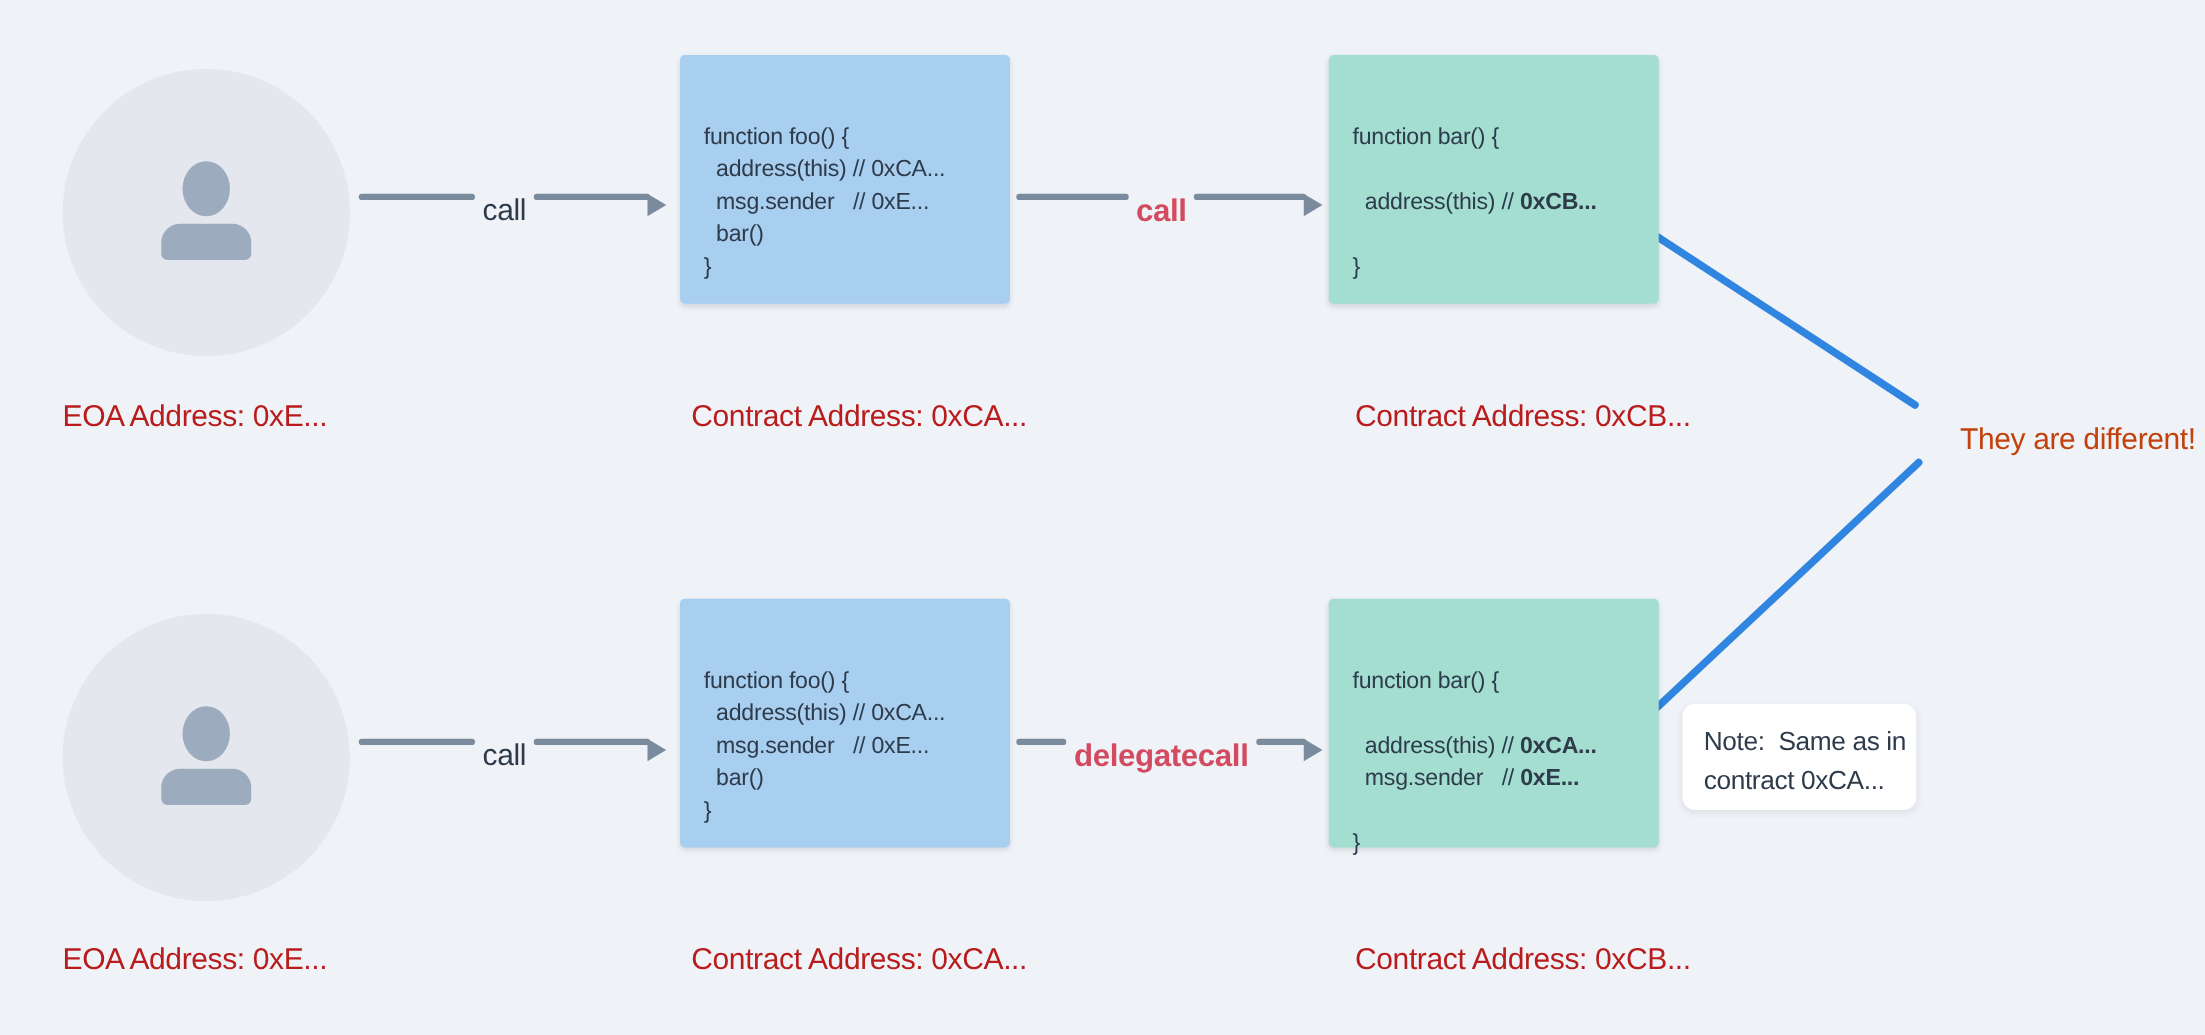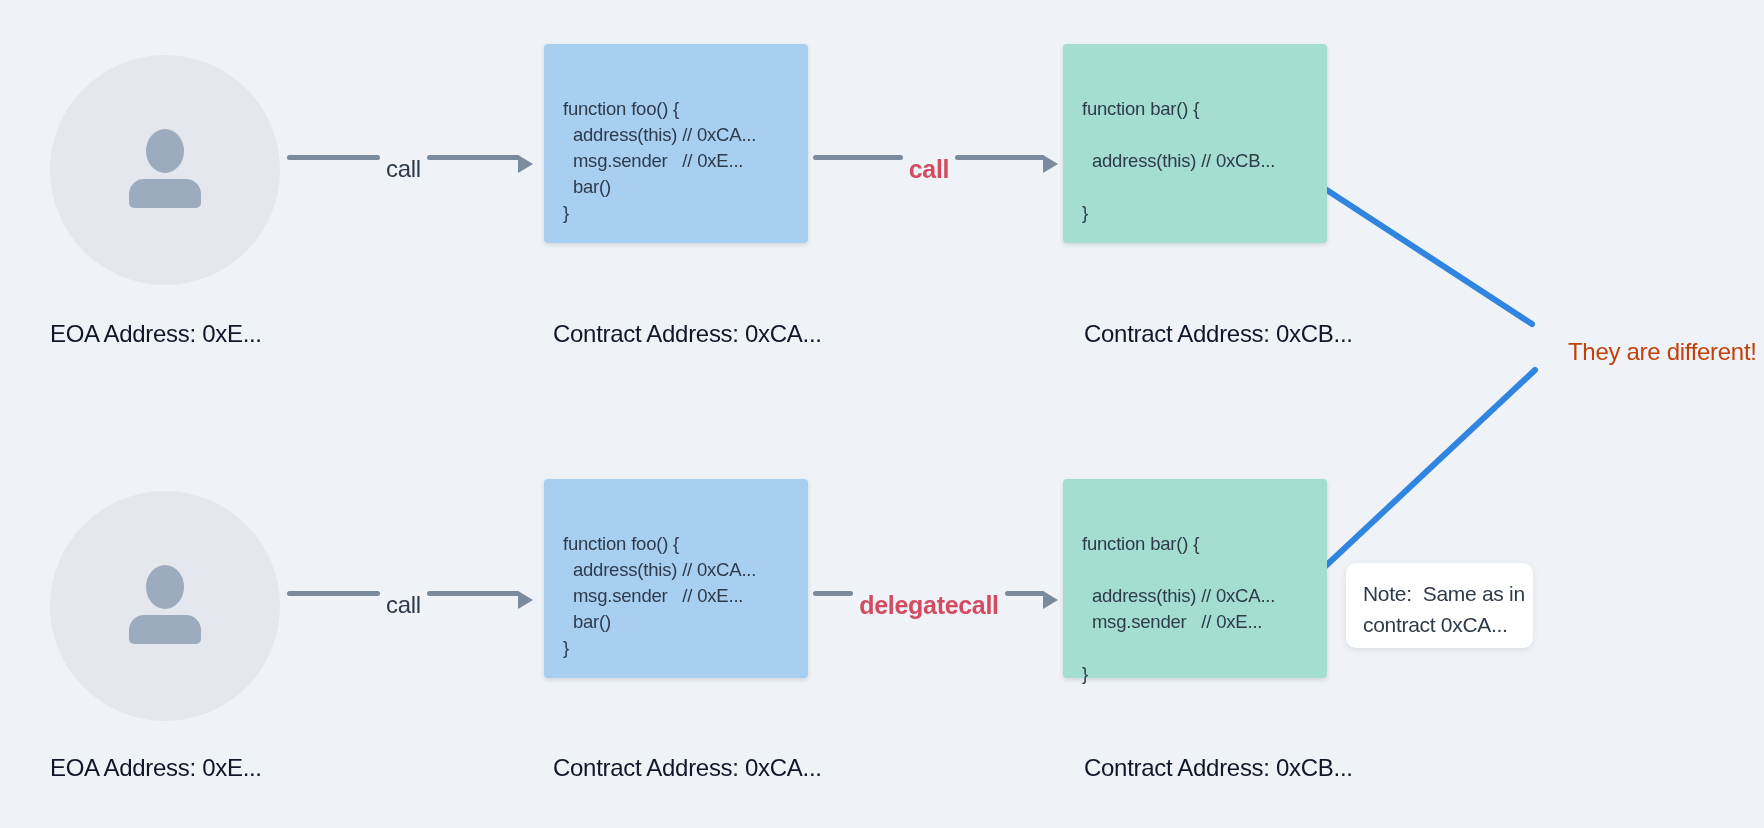--- a/index.html
+++ b/index.html
@@ -24,23 +24,23 @@
   .aseg{flex:1;height:5px;background:var(--arrow);border-radius:3px}
   .ahead{width:0;height:0;border-top:9px solid transparent;border-bottom:9px solid transparent;border-left:15px solid var(--arrow);margin-left:-2px}
   .arrow-label{margin:0 6px;font-size:24px;color:var(--dark);font-weight:500;letter-spacing:-0.3px;white-space:nowrap}
   .arrow-label.red{color:var(--red);font-weight:700;font-size:25px}
 
   .cbox{position:absolute;width:264px;height:199px;border-radius:4px;box-shadow:0 2px 4px rgba(45,70,95,.15);padding:52px 0 0 19px}
   .cbox.blue{left:544px;background:var(--blue-box)}
   .cbox.green{left:1063px;background:var(--green-box)}
   .cbox.r1{top:44px}.cbox.r2{top:479px}
   .code-line{font-size:18.5px;line-height:26px;min-height:26px;color:var(--dark);white-space:pre;letter-spacing:-0.2px}
-  .code-line .b{font-weight:400}
+  .code-line .b{font-weight:700}
 
-  .addr-label{position:absolute;font-size:24px;color:#0f172a;letter-spacing:-0.3px;white-space:nowrap}
+  .addr-label{position:absolute;font-size:24px;color:#b91c1c;letter-spacing:-0.3px;white-space:nowrap}
   .addr-label.r1{top:320px}.addr-label.r2{top:754px}
   .addr-label.x-eoa{left:50px}
   .addr-label.x-ca{left:553px}
   .addr-label.x-cb{left:1084px}
 
   .overlay{position:absolute;left:0;top:0;width:1764px;height:828px;pointer-events:none}
 
   .different{position:absolute;left:1568px;top:338px;font-size:24px;color:#c2410c;letter-spacing:-0.3px;white-space:nowrap}
 
   .note{position:absolute;left:1346px;top:563px;width:187px;height:85px;background:var(--note-bg);border-radius:10px;box-shadow:0 2px 6px rgba(45,70,95,.10);padding:15px 12px 0 17px}

